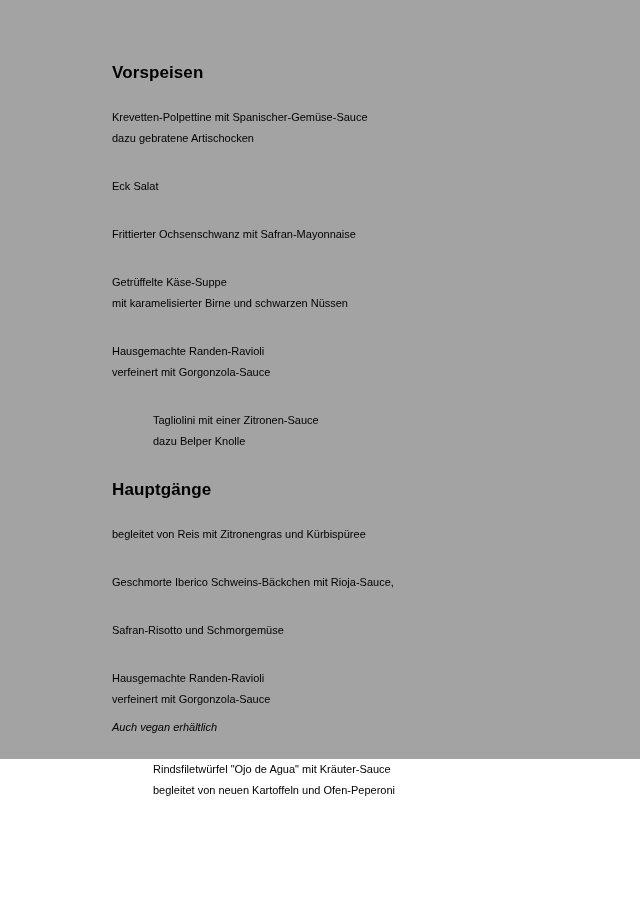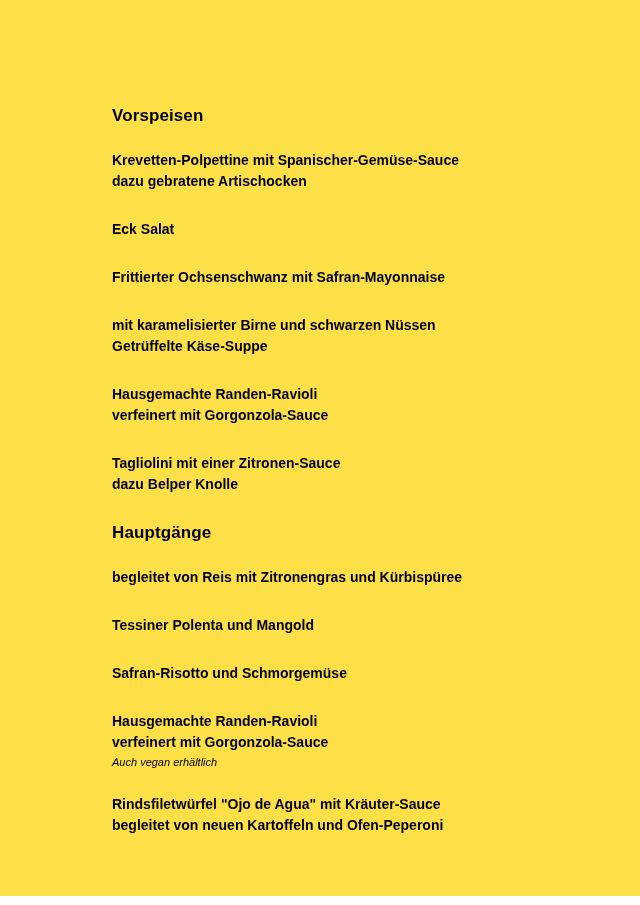--- a/index.html
+++ b/index.html
@@ -13,24 +13,24 @@
     background: #ffffff;
     font-family: "Liberation Sans", sans-serif;
     color: #000000;
     -webkit-font-smoothing: antialiased;
     overflow: hidden;
   }
 
   .page {
     position: relative;
     width: 640px;
-    height: 896px;
+    height: 759px;
     box-sizing: border-box;
-    padding: 105px 0 0 112px;
-    background: #fde047;
+    padding: 62px 0 0 112px;
+    background: #a3a3a3;
   }
 
   .menu-section {
     margin: 0;
   }
 
   .section-heading {
     font-size: 17px;
     font-weight: bold;
     line-height: 22px;
@@ -48,35 +48,36 @@
     margin: 0;
     padding: 0;
   }
 
   .dish-item {
     margin: 0 0 27px 0;
   }
 
   .dish-item:last-child {
     margin-bottom: 0;
+    margin-left: 41px;
   }
 
   .dish-line {
-    font-size: 14px;
-    font-weight: bold;
+    font-size: 11px;
+    font-weight: normal;
     line-height: 21px;
     white-space: pre;
     color: #000000;
   }
 
   .dish-note {
     font-size: 11px;
     font-style: italic;
     line-height: 16px;
-    margin-top: 1px;
+    margin-top: 9px;
     white-space: pre;
     color: #000000;
   }
 
   .dish-item.has-note {
     margin-bottom: 24px;
   }
 </style>
 </head>
 <body>
@@ -90,42 +91,42 @@
         <div class="dish-line">Krevetten-Polpettine mit Spanischer-Gemüse-Sauce</div>
         <div class="dish-line">dazu gebratene Artischocken</div>
       </li>
       <li class="dish-item">
         <div class="dish-line">Eck Salat</div>
       </li>
       <li class="dish-item">
         <div class="dish-line">Frittierter Ochsenschwanz mit Safran-Mayonnaise</div>
       </li>
       <li class="dish-item">
+        <div class="dish-line">Getrüffelte Käse-Suppe</div>
         <div class="dish-line">mit karamelisierter Birne und schwarzen Nüssen</div>
-        <div class="dish-line">Getrüffelte Käse-Suppe</div>
       </li>
       <li class="dish-item">
         <div class="dish-line">Hausgemachte Randen-Ravioli</div>
         <div class="dish-line">verfeinert mit Gorgonzola-Sauce</div>
       </li>
       <li class="dish-item">
         <div class="dish-line">Tagliolini mit einer Zitronen-Sauce</div>
         <div class="dish-line">dazu Belper Knolle</div>
       </li>
     </ul>
   </section>
 
   <section class="menu-section section-hauptgaenge">
     <h2 class="section-heading">Hauptgänge</h2>
     <ul class="dish-list">
       <li class="dish-item">
         <div class="dish-line">begleitet von Reis mit Zitronengras und Kürbispüree</div>
       </li>
       <li class="dish-item">
-        <div class="dish-line">Tessiner Polenta und Mangold</div>
+        <div class="dish-line">Geschmorte Iberico Schweins-Bäckchen mit Rioja-Sauce,</div>
       </li>
       <li class="dish-item">
         <div class="dish-line">Safran-Risotto und Schmorgemüse</div>
       </li>
       <li class="dish-item has-note">
         <div class="dish-line">Hausgemachte Randen-Ravioli</div>
         <div class="dish-line">verfeinert mit Gorgonzola-Sauce</div>
         <div class="dish-note">Auch vegan erhältlich</div>
       </li>
       <li class="dish-item">

